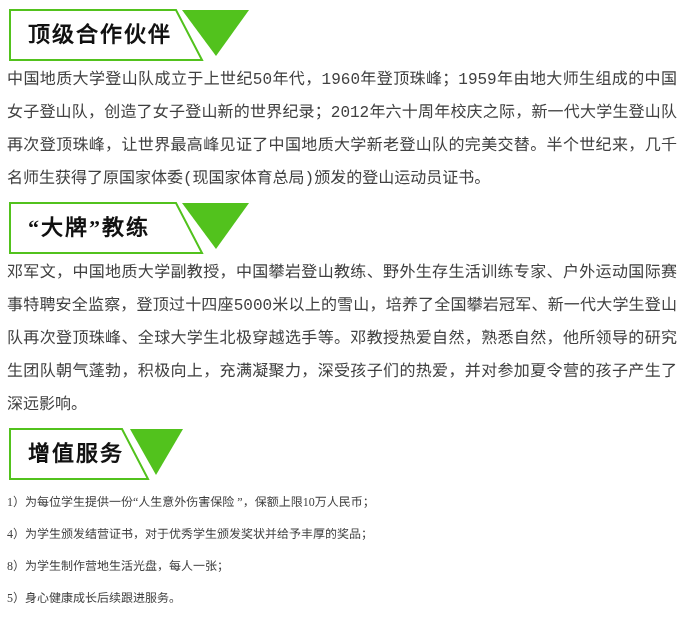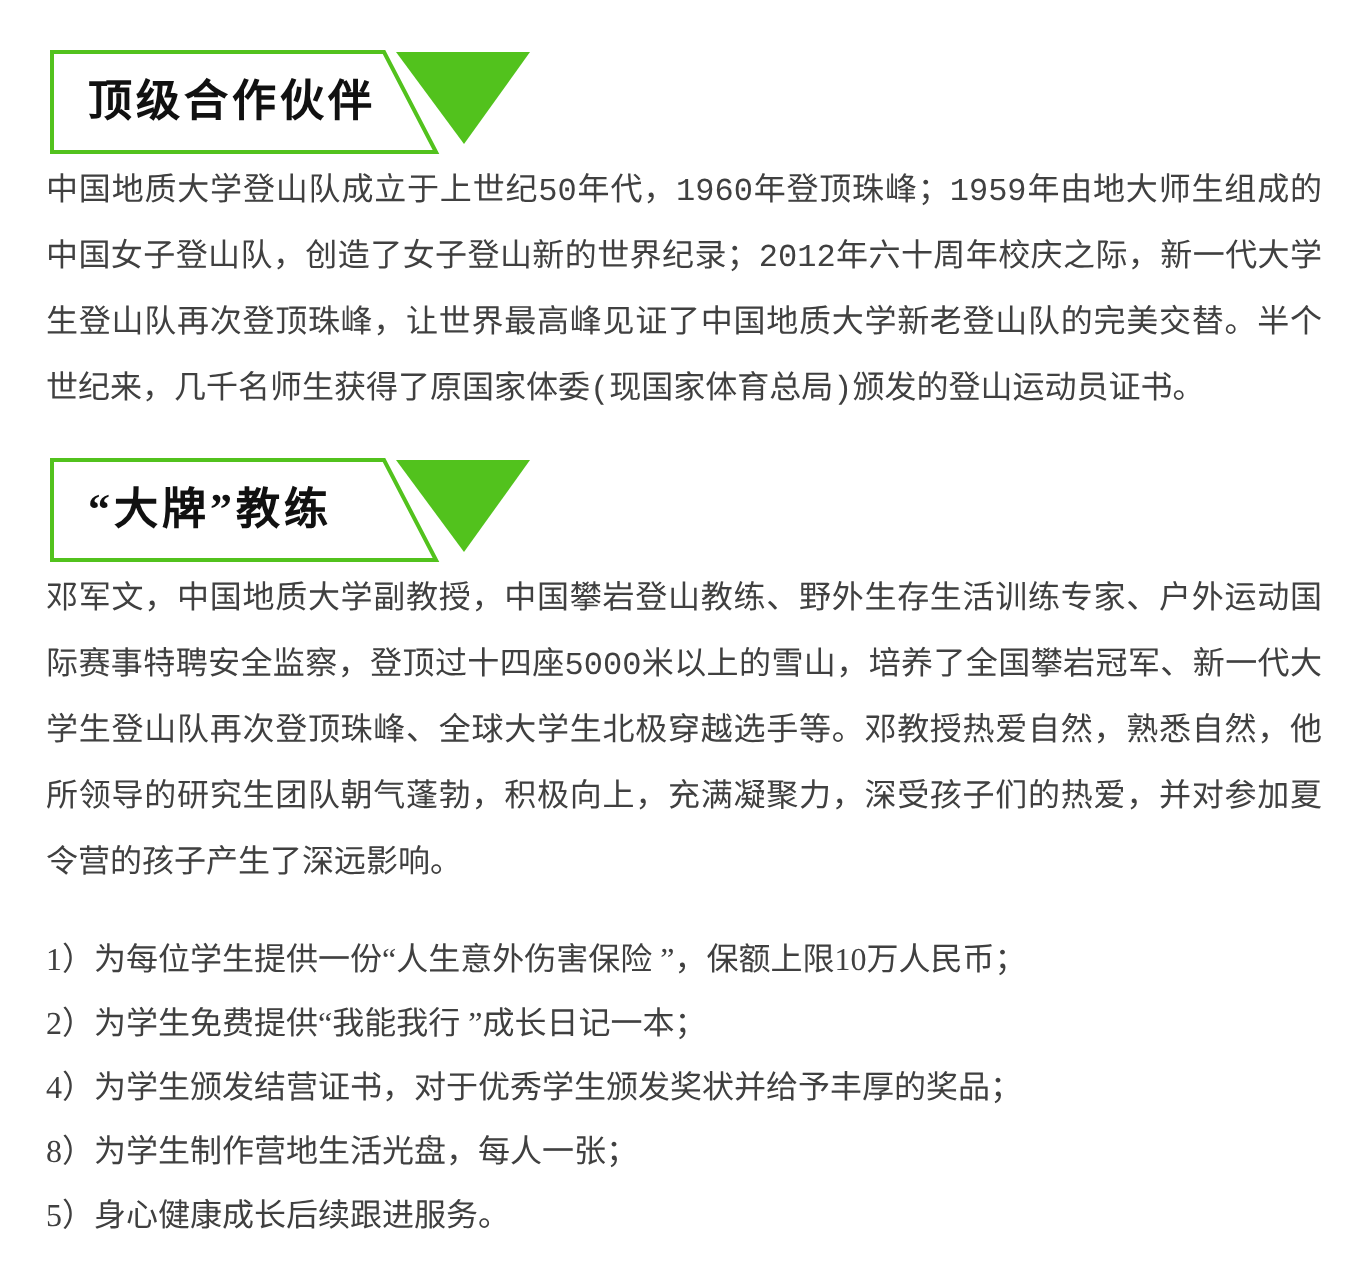--- a/index.html
+++ b/index.html
@@ -16,21 +16,21 @@
   body {
     width: 685px;
     font-family: "Liberation Serif", "DejaVu Serif", serif;
   }
   .page {
     width: 685px;
     min-height: 644px;
     padding: 8px 8px 8px 7px;
     background: #ffffff;
   }
-  .section { margin: 16px; }
+  .section { margin: 0; }
   .section + .section { margin-top: 5px; }
 
   
   .section-header {
     position: relative;
     height: 56px;
     margin-left: 2px;
   }
   .section-header svg {
     position: absolute;
@@ -63,21 +63,21 @@
     margin: 0 0 5px 0;
     font-size: 16px;
     line-height: 33px;
     text-align: justify;
     color: var(--text);
     font-family: Liberation Mono, monospace;
   }
   .service-list { margin-top: 3px; }
   .list-item {
     margin: 0;
-    font-size: 16px;
+    font-size: 12px;
     line-height: 32px;
     text-align: left;
     color: var(--text);
     white-space: nowrap;
   }
 </style>
 </head>
 <body>
 
 <div class="page">
@@ -98,22 +98,28 @@
       <svg width="250" height="56" viewBox="0 0 250 56">
         <polygon class="hdr-box" points="1,2 167,2 193,52 1,52"></polygon>
         <polygon class="hdr-tri" points="173,2 240,2 207,48"></polygon>
       </svg>
       <span class="hdr-title">“大牌”教练</span>
     </div>
     <p class="body-text">邓军文，中国地质大学副教授，中国攀岩登山教练、野外生存生活训练专家、户外运动国际赛事特聘安全监察，登顶过十四座5000米以上的雪山，培养了全国攀岩冠军、新一代大学生登山队再次登顶珠峰、全球大学生北极穿越选手等。邓教授热爱自然，熟悉自然，他所领导的研究生团队朝气蓬勃，积极向上，充满凝聚力，深受孩子们的热爱，并对参加夏令营的孩子产生了深远影响。</p>
   </section>
 
   <section class="section">
+    <div class="section-header">
+      <svg width="190" height="56" viewBox="0 0 190 56">
+        <polygon class="hdr-box" points="1,2 113,2 139,52 1,52"></polygon>
+        <polygon class="hdr-tri" points="121,2 174,2 147,48"></polygon>
+      </svg>
+      <span class="hdr-title">增值服务</span>
+    </div>
     <div class="service-list">
       <p class="list-item">1）为每位学生提供一份“人生意外伤害保险 ”，保额上限10万人民币；</p>
-      <p class="list-item">2）为学生免费提供“我能我行 ”成长日记一本；</p>
       <p class="list-item">4）为学生颁发结营证书，对于优秀学生颁发奖状并给予丰厚的奖品；</p>
       <p class="list-item">8）为学生制作营地生活光盘，每人一张；</p>
       <p class="list-item">5）身心健康成长后续跟进服务。</p>
     </div>
   </section>
 
 </div>
 
 </body></html>

